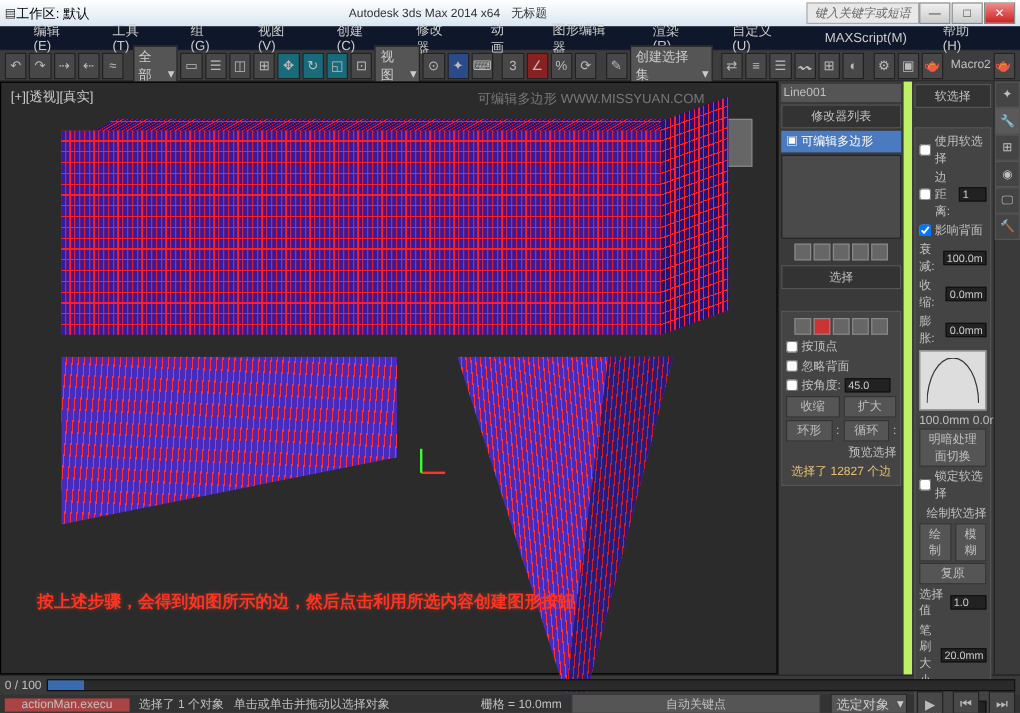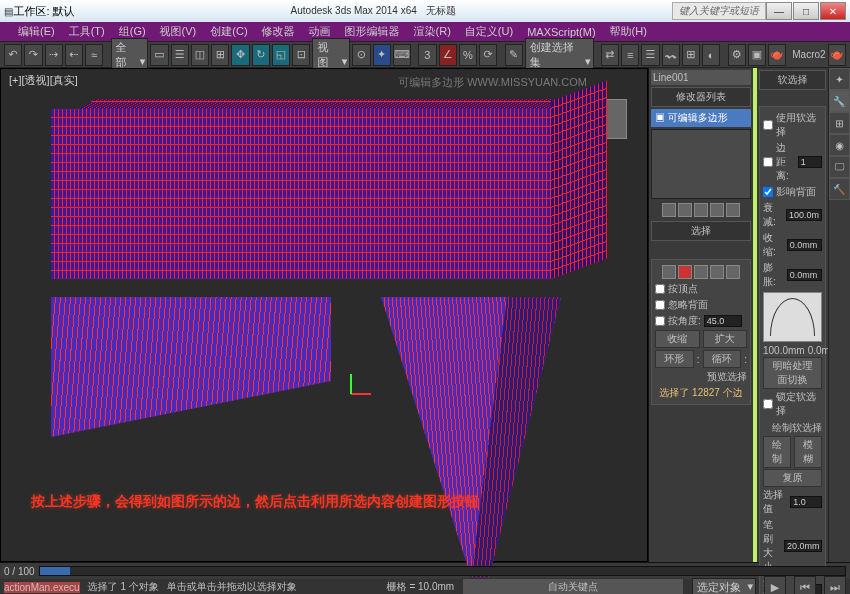--- a/index.html
+++ b/index.html
@@ -4,21 +4,21 @@
 <style>
 *{margin:0;padding:0;box-sizing:border-box;font-family:"Microsoft YaHei",sans-serif;font-size:10px;user-select:none}
 body{background:#4a4a4a;width:850px;height:594px;overflow:hidden;color:#c0c0c0}
 .titlebar{height:22px;background:linear-gradient(#fff,#d8e6f2);display:flex;align-items:center;padding:0 4px;color:#333}
 .titlebar .ws{color:#000;font-size:11px}
 .titlebar .center{flex:1;text-align:center;font-size:11px}
 .titlebar .hint{background:#e8e8e8;padding:1px 6px;color:#666;font-style:italic;border:1px solid #aaa}
 .winbtns{display:flex;gap:1px}
 .winbtns div{width:26px;height:18px;background:linear-gradient(#f0f0f0,#ccc);border:1px solid #888;display:flex;align-items:center;justify-content:center;font-size:10px}
 .winbtns .close{background:linear-gradient(#e88,#c22);color:#fff}
-.menubar{height:20px;background:#701a75;display:flex;align-items:center;padding:0 12px;gap:2px;border-bottom:1px solid #222}
+.menubar{height:20px;background:#0f172a;display:flex;align-items:center;padding:0 22px;gap:18px;border-bottom:1px solid #222}
 .menubar span{padding:2px 6px;font-size:11px;color:#ccc}
 .toolbar{height:26px;background:#3d3d3d;display:flex;align-items:center;padding:0 4px;gap:2px;border-bottom:1px solid #222}
 .tbtn{width:22px;height:22px;background:#484848;border:1px solid #222;display:flex;align-items:center;justify-content:center;color:#bbb;font-size:11px}
 .tbtn.teal{background:#1a6b7a}
 .tbtn.blue{background:#2a4a8a}
 .tbtn.red{background:#882222}
 .sep{width:4px}
 .dropdown{background:#555;border:1px solid #222;padding:1px 14px 1px 4px;color:#ccc;font-size:11px;position:relative}
 .dropdown::after{content:"▾";position:absolute;right:2px}
 .main{display:flex;height:494px}
@@ -35,21 +35,21 @@
 .spike::before{content:"";position:absolute;inset:0;background:repeating-linear-gradient(85deg,#4a2aba 0 3px,#ff3030 3px 4px);clip-path:polygon(0 0,100% 0,60% 100%,50% 100%)}
 .spike::after{content:"";position:absolute;inset:0;background:repeating-linear-gradient(95deg,#2a1a7a 0 3px,#cc2020 3px 4px);clip-path:polygon(50% 100%,60% 100%,100% 0,70% 0)}
 .gizmo{position:absolute;top:310px;left:350px;width:30px;height:30px}
 .gizmo .ax{position:absolute;width:20px;height:2px;left:0;top:14px}
 .gizmo .x{background:#f33}
 .gizmo .y{background:#3f3;transform:rotate(-90deg);transform-origin:left}
 .anno{position:absolute;bottom:50px;left:30px;right:30px;color:#ff3322;font-size:14px;font-weight:bold;text-shadow:0 0 4px rgba(255,80,40,.4)}
 .cube{position:absolute;top:30px;right:20px;width:40px;height:40px;background:#666;border:1px solid #888}
 .rpanel{width:180px;background:#3a3a3a;display:flex;border-left:1px solid #111}
 .rcol1{width:105px;background:#3a3a3a;padding:2px;display:flex;flex-direction:column;gap:2px}
-.rcol2{width:75px;background:#3a3a3a;padding:2px;border-left:4px solid #bef264}
+.rcol2{width:75px;background:#3a3a3a;padding:2px;border-left:7px solid #bef264}
 .phead{background:#333;padding:2px 4px;text-align:center;font-size:10px;border:1px solid #555}
 .psel{background:#4a7ac0;padding:2px 4px;font-size:10px;color:#fff}
 .plist{background:#4a4a4a;height:70px;border:1px solid #222}
 .pbox{background:#444;border:1px solid #555;padding:3px;margin-top:16px}
 .prow{display:flex;align-items:center;gap:3px;padding:1px 0;font-size:10px}
 .prow input[type=checkbox]{width:10px;height:10px}
 .pbtn{background:#555;border:1px solid #333;padding:1px 4px;font-size:10px;text-align:center;flex:1}
 .spin{background:#222;border:1px solid #111;padding:0 2px;color:#ccc;font-size:9px;width:38px;display:inline-block}
 .curve{background:#ddd;height:50px;margin:2px 0;position:relative;border:1px solid #888}
 .curve::before{content:"";position:absolute;left:10%;right:10%;top:10%;bottom:10%;border:1px solid #333;border-radius:50% 50% 0 0/100% 100% 0 0;border-bottom:none}
@@ -302,21 +302,21 @@
     <div class="tab">🔨</div>
   </div>
 </div>
 
 <div class="statusbar">
   <div class="timeline">
     <span>0 / 100</span>
     <div class="slider"></div>
   </div>
   <div class="statrow">
-    <span style="background:#a44;padding:0 0">actionMan.execu</span>
+    <span style="background:#a44;padding:0 14px">actionMan.execu</span>
     <span>选择了 1 个对象</span>
     <span style="flex:1">单击或单击并拖动以选择对象</span>
     <span>栅格 = 10.0mm</span>
     <span class="pbtn">自动关键点</span>
     <span class="dropdown">选定对象</span>
     <div class="tbtn">▶</div>
     <div class="tbtn">⏮</div>
     <div class="tbtn">⏭</div>
   </div>
 </div>

